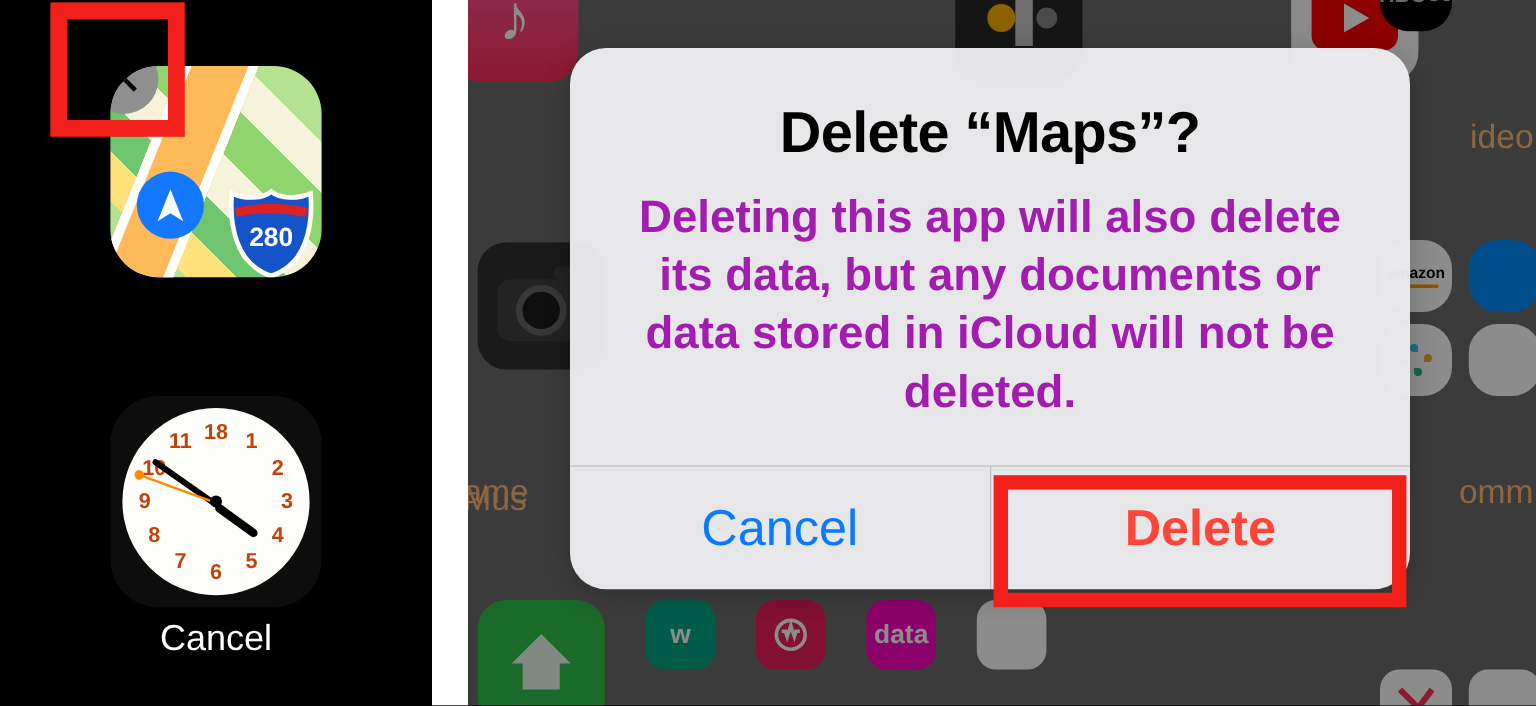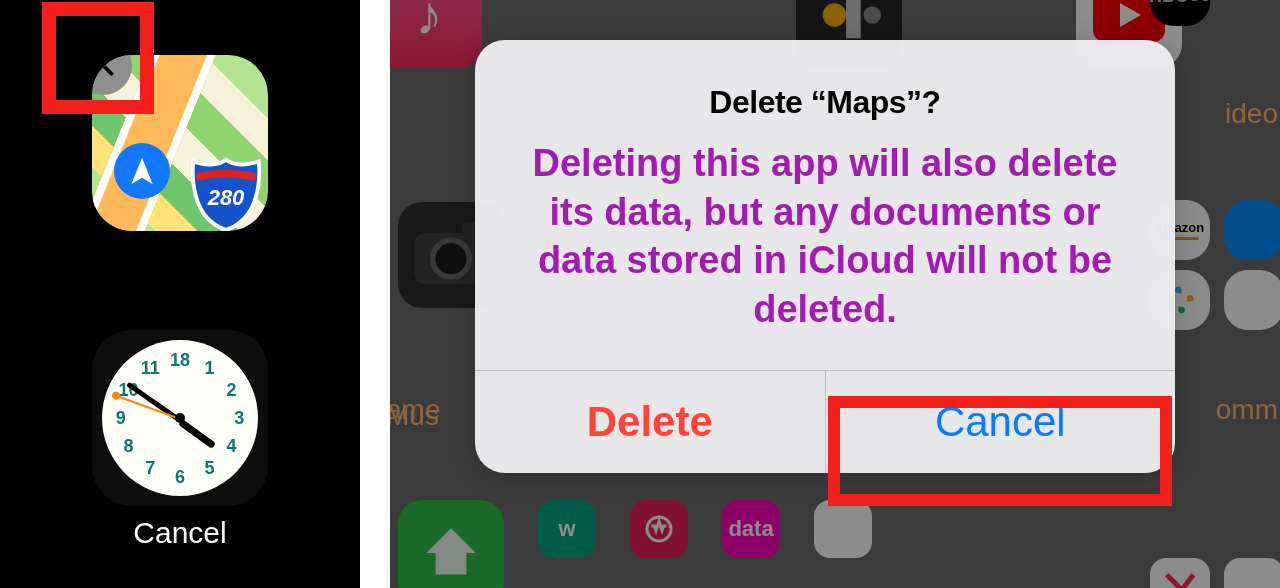--- a/index.html
+++ b/index.html
@@ -61,21 +61,21 @@
     left: 22px; top: 88px;
     width: 56px; height: 56px;
     border-radius: 50%;
     background: #1378ff;
     display: flex; align-items: center; justify-content: center;
   }
   .nav-arrow svg { width: 32px; height: 32px; }
   .shield {
     position: absolute;
     left: 95px; top: 100px;
-    width: 78px; height: 78px; font-style: italic;
+    width: 78px; height: 78px;
   }
   .shield svg { width: 78px; height: 78px; }
   .shield-text {
     position: absolute;
     top: 30px; left: 0; width: 78px;
     text-align: center;
     color: #fff; font-weight: 700; font-size: 22px;
     font-family: "Arial Narrow", Arial, sans-serif;
   }
 
@@ -106,21 +106,21 @@
     display: flex; align-items: center; justify-content: center;
   }
   .clock-face {
     width: 156px; height: 156px;
     background: #fdfdfa;
     border-radius: 50%;
     position: relative;
   }
   .clock-face .num {
     position: absolute;
-    font-size: 18px; font-weight: 600; color: #0f766e;
+    font-size: 18px; font-weight: 600; color: #c2410c;
     transform: translate(-50%,-50%);
   }
   .hand {
     position: absolute; left: 50%; top: 50%;
     transform-origin: 0 50%;
     background: #000;
   }
   .hand.hour   { width: 42px; height: 7px;  transform: rotate(36deg);  border-radius:4px;}
   .hand.minute { width: 64px; height: 5px;  transform: rotate(215deg); border-radius:3px;}
   .hand.second { width: 70px; height: 2px;  background:#ff8a00; transform: rotate(200deg);}
@@ -163,21 +163,21 @@
     background: rgba(236,236,240,0.97);
     border-radius: 30px;
     overflow: hidden;
     box-shadow: 0 4px 24px rgba(0,0,0,0.2);
   }
   .alert-body {
     padding: 44px 36px 36px;
     text-align: center;
   }
   .alert-title {
-    font-size: 32px;
+    font-size: 48px;
     font-weight: 700;
     color: #000;
     margin-bottom: 18px;
     letter-spacing: -0.5px;
   }
   .alert-message {
     font-size: 38px;
     line-height: 1.28;
     color: #a21caf;
     font-weight: 700;
@@ -348,20 +348,20 @@
         <div class="bg-app" style="width:60px;height:60px;background:#fff;border-radius:16px"></div>
       </div>
     </div>
 
     <div class="alert">
       <div class="alert-body">
         <div class="alert-title">Delete “Maps”?</div>
         <div class="alert-message">Deleting this app will also delete its data, but any documents or data stored in iCloud will not be deleted.</div>
       </div>
       <div class="alert-buttons">
+        <button class="alert-btn cancel">Cancel</button>
         <button class="alert-btn delete">Delete</button>
-        <button class="alert-btn cancel">Cancel</button>
       </div>
     </div>
 
     <div class="red-highlight-delete"></div>
   </div>
 </div>
 
 </body></html>

